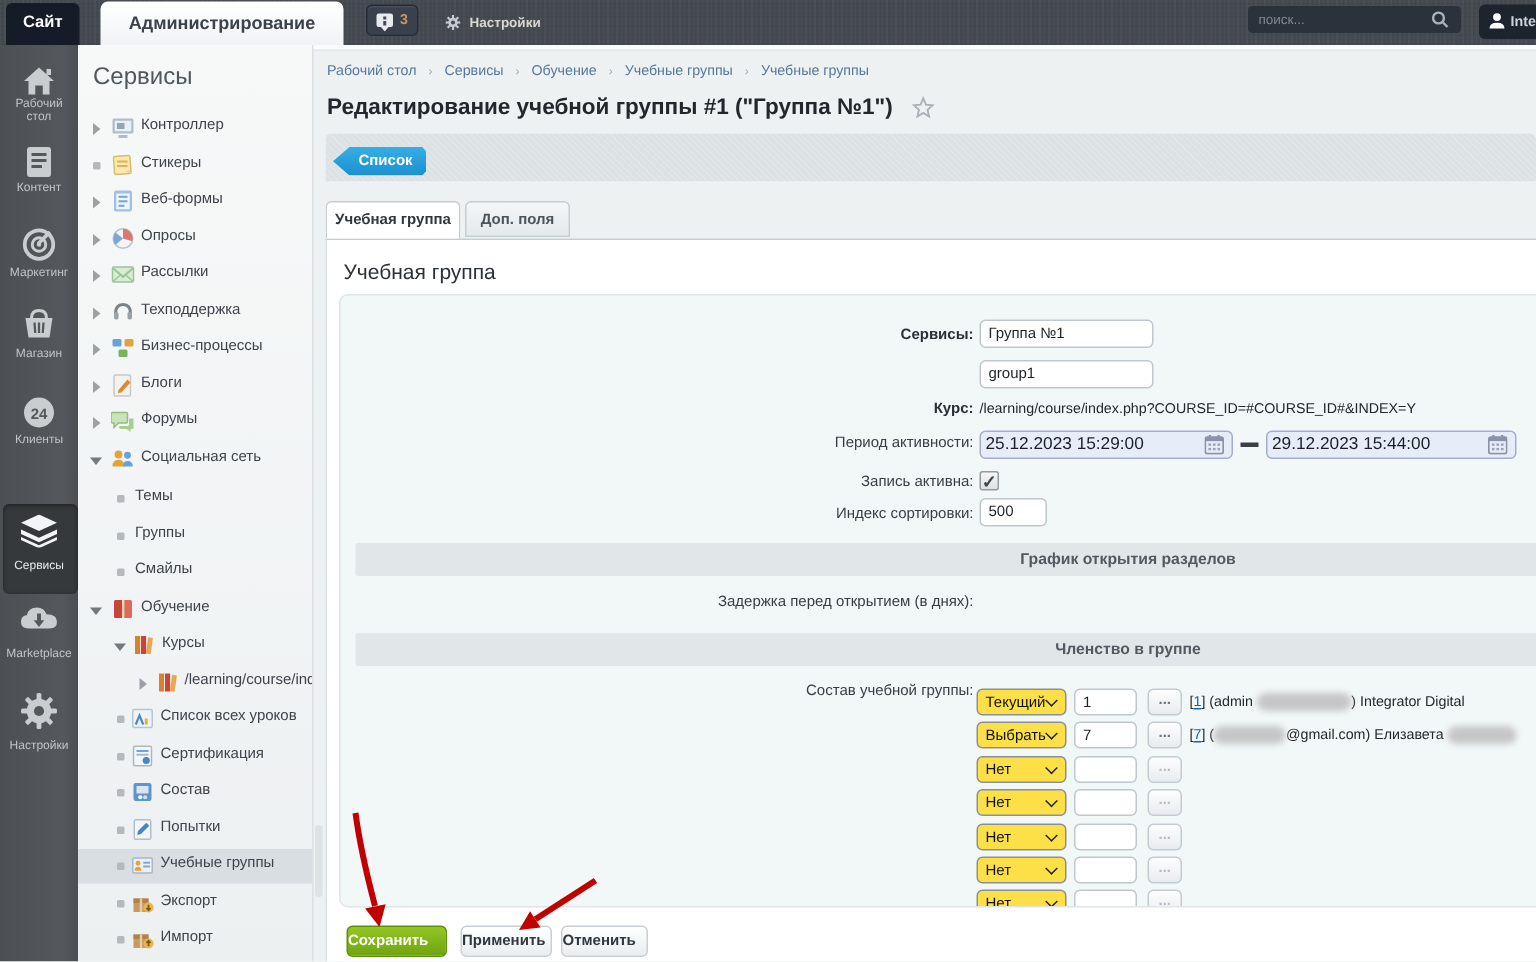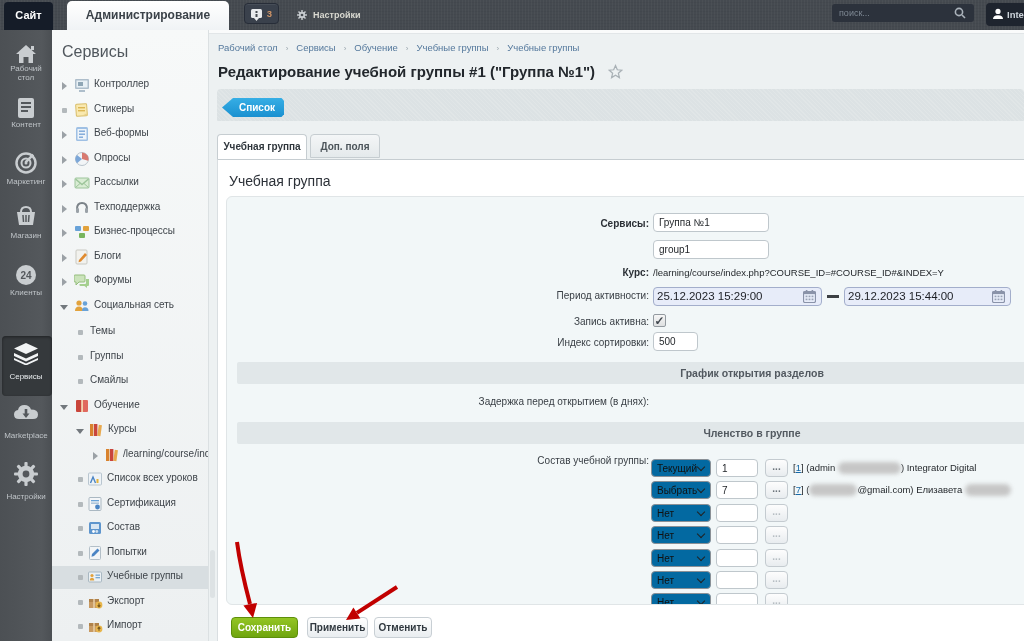--- a/index.html
+++ b/index.html
@@ -45,30 +45,30 @@
 #tab2{left:310px;width:70px;background:linear-gradient(#f4f6f7,#e4e9eb);color:#4c545a;line-height:23px}
 #whitebox{position:absolute;left:217px;top:159px;width:807px;height:482px;background:#fff;border-left:1px solid #d9dee1;border-top:1px solid #c6cdd1}
 #formtitle{position:absolute;left:229px;top:173px;font-size:14px;color:#2c3138}
 #panel{position:absolute;left:226px;top:196px;width:1040px;height:409px;background:#f2f7f8;border:1px solid #e0e5e7;border-radius:6px;overflow:hidden}
 .fl{position:absolute;width:422px;text-align:right;font-size:10px;color:#383e44;white-space:nowrap}
 .fl b{color:#2b3036}
 .fv{position:absolute;left:426px;font-size:9.5px;color:#24282c;white-space:nowrap}
 .inp{position:absolute;background:#fff;border:1px solid #bfc7cc;border-radius:4px;font-family:"Liberation Sans",sans-serif;font-size:10px;color:#1e2226;padding:0 5px}
 .date{position:absolute;background:#e7ecf9;border:1px solid #a3aecb;border-radius:4px;font-size:11.5px;color:#1c1e24;line-height:17px;padding-left:3px}
 .sbar{position:absolute;left:10px;width:1020px;height:22px;background:#e1e7e9;border-radius:2px;text-align:center;text-indent:10px;font-size:10.5px;font-weight:bold;color:#525960;line-height:22px}
-.sel{position:absolute;width:60px;height:18px;background:#0369a1;border:1px solid #8a9096;border-radius:4px;font-size:10px;color:#111;line-height:17px;padding-left:5px}
+.sel{position:absolute;width:60px;height:18px;background:#fde047;border:1px solid #8a9096;border-radius:4px;font-size:10px;color:#111;line-height:17px;padding-left:5px}
 .sel i{position:absolute;right:6px;top:4px;width:6px;height:6px;border-right:1.6px solid #222;border-bottom:1.6px solid #222;transform:rotate(45deg);font-style:normal}
 .dots{position:absolute;width:23px;height:18px;background:linear-gradient(#fdfdfd,#e8ecef);border:1px solid #c4cbd0;border-radius:4px;text-align:center;color:#6d757c;font-size:10px;line-height:14px;font-weight:bold}
 .dots.dis{color:#b7bec3}
 .mtext{position:absolute;left:566px;font-size:9.5px;color:#24282c;white-space:nowrap}
 .mtext a{color:#1569a8;text-decoration:underline}
 .blur{display:inline-block;height:12px;background:#c6c6c6;border-radius:6px;filter:blur(2px);vertical-align:middle}
 .chk{position:absolute;width:13px;height:13px;background:linear-gradient(#f6f6f6,#dee0e1);border:1px solid #939aa0;border-radius:2px;color:#40474e;font-size:12px;font-weight:bold;line-height:12px;text-align:center}
 
-.btn{position:absolute;top:617px;height:21px;border-radius:4px;font-size:10px;font-weight:bold;text-align:center;line-height:19px}
+.btn{position:absolute;top:617px;height:21px;border-radius:4px;font-size:10px;font-weight:bold;line-height:19px}
 #b-save{left:231px;width:67px;background:linear-gradient(#93c523,#6fa50f);border:1px solid #5d8f0a;color:#fff}
 #b-apply{left:307px;width:61px;background:linear-gradient(#ffffff,#e9edf0);border:1px solid #c8cfd4;color:#30383f}
 #b-cancel{left:374px;width:58px;background:linear-gradient(#ffffff,#e9edf0);border:1px solid #c8cfd4;color:#30383f}
 #arrows{position:absolute;left:0;top:0;width:1024px;height:641px;pointer-events:none;z-index:9}
 </style></head>
 <body>
 <div id="topbar"></div>
 <div id="strip"></div>
 <div id="tab-site">Сайт</div>
 <div id="tab-admin">Администрирование</div>

